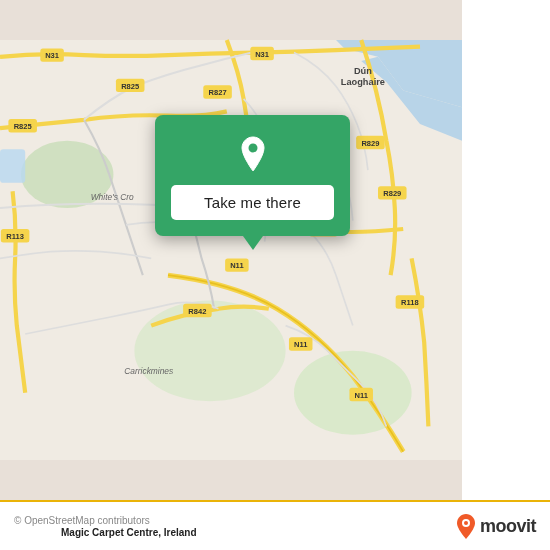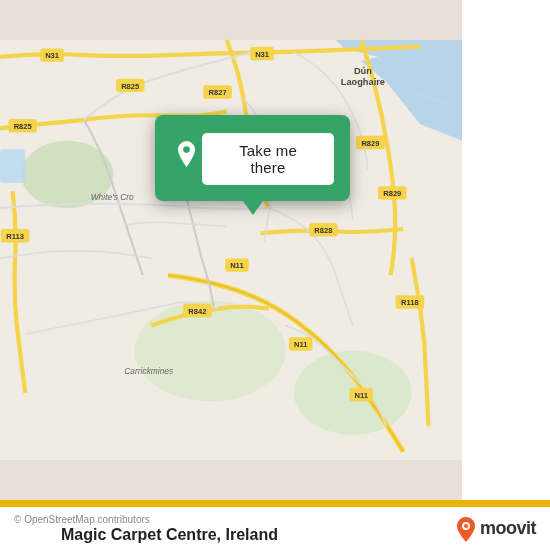--- a/index.html
+++ b/index.html
@@ -30,21 +30,21 @@
     
     .map-popup {
       position: absolute;
       top: 115px;
       left: 155px;
       width: 195px;
       background: #34a566;
       border-radius: 8px;
       padding: 18px 16px 16px 16px;
       display: flex;
-      flex-direction: row;
+      flex-direction: column;
       align-items: center;
       box-shadow: 0 4px 16px rgba(0,0,0,0.35);
       z-index: 10;
     }
 
     .map-popup::after {
       content: '';
       position: absolute;
       bottom: -14px;
       left: 50%;
@@ -76,37 +76,37 @@
 
     
     #footer {
       width: 550px;
       height: 50px;
       background: white;
       display: flex;
       align-items: center;
       justify-content: space-between;
       padding: 0 14px;
-      border-top: 7px solid #eab308;
+      border-top: 2px solid #eab308;
       position: relative;
       z-index: 20;
     }
 
     .footer-left {
       display: flex;
       flex-direction: column;
     }
 
     .footer-copy {
       font-size: 10px;
       color: #888;
     }
 
     .footer-name {
-      font-size: 16px;
+      font-size: 10px;
       font-weight: 600;
       color: #222;
       margin-top: 1px;
       padding-left: 47px;
     }
 
     .moovit-logo {
       display: flex;
       align-items: center;
       gap: 0;

